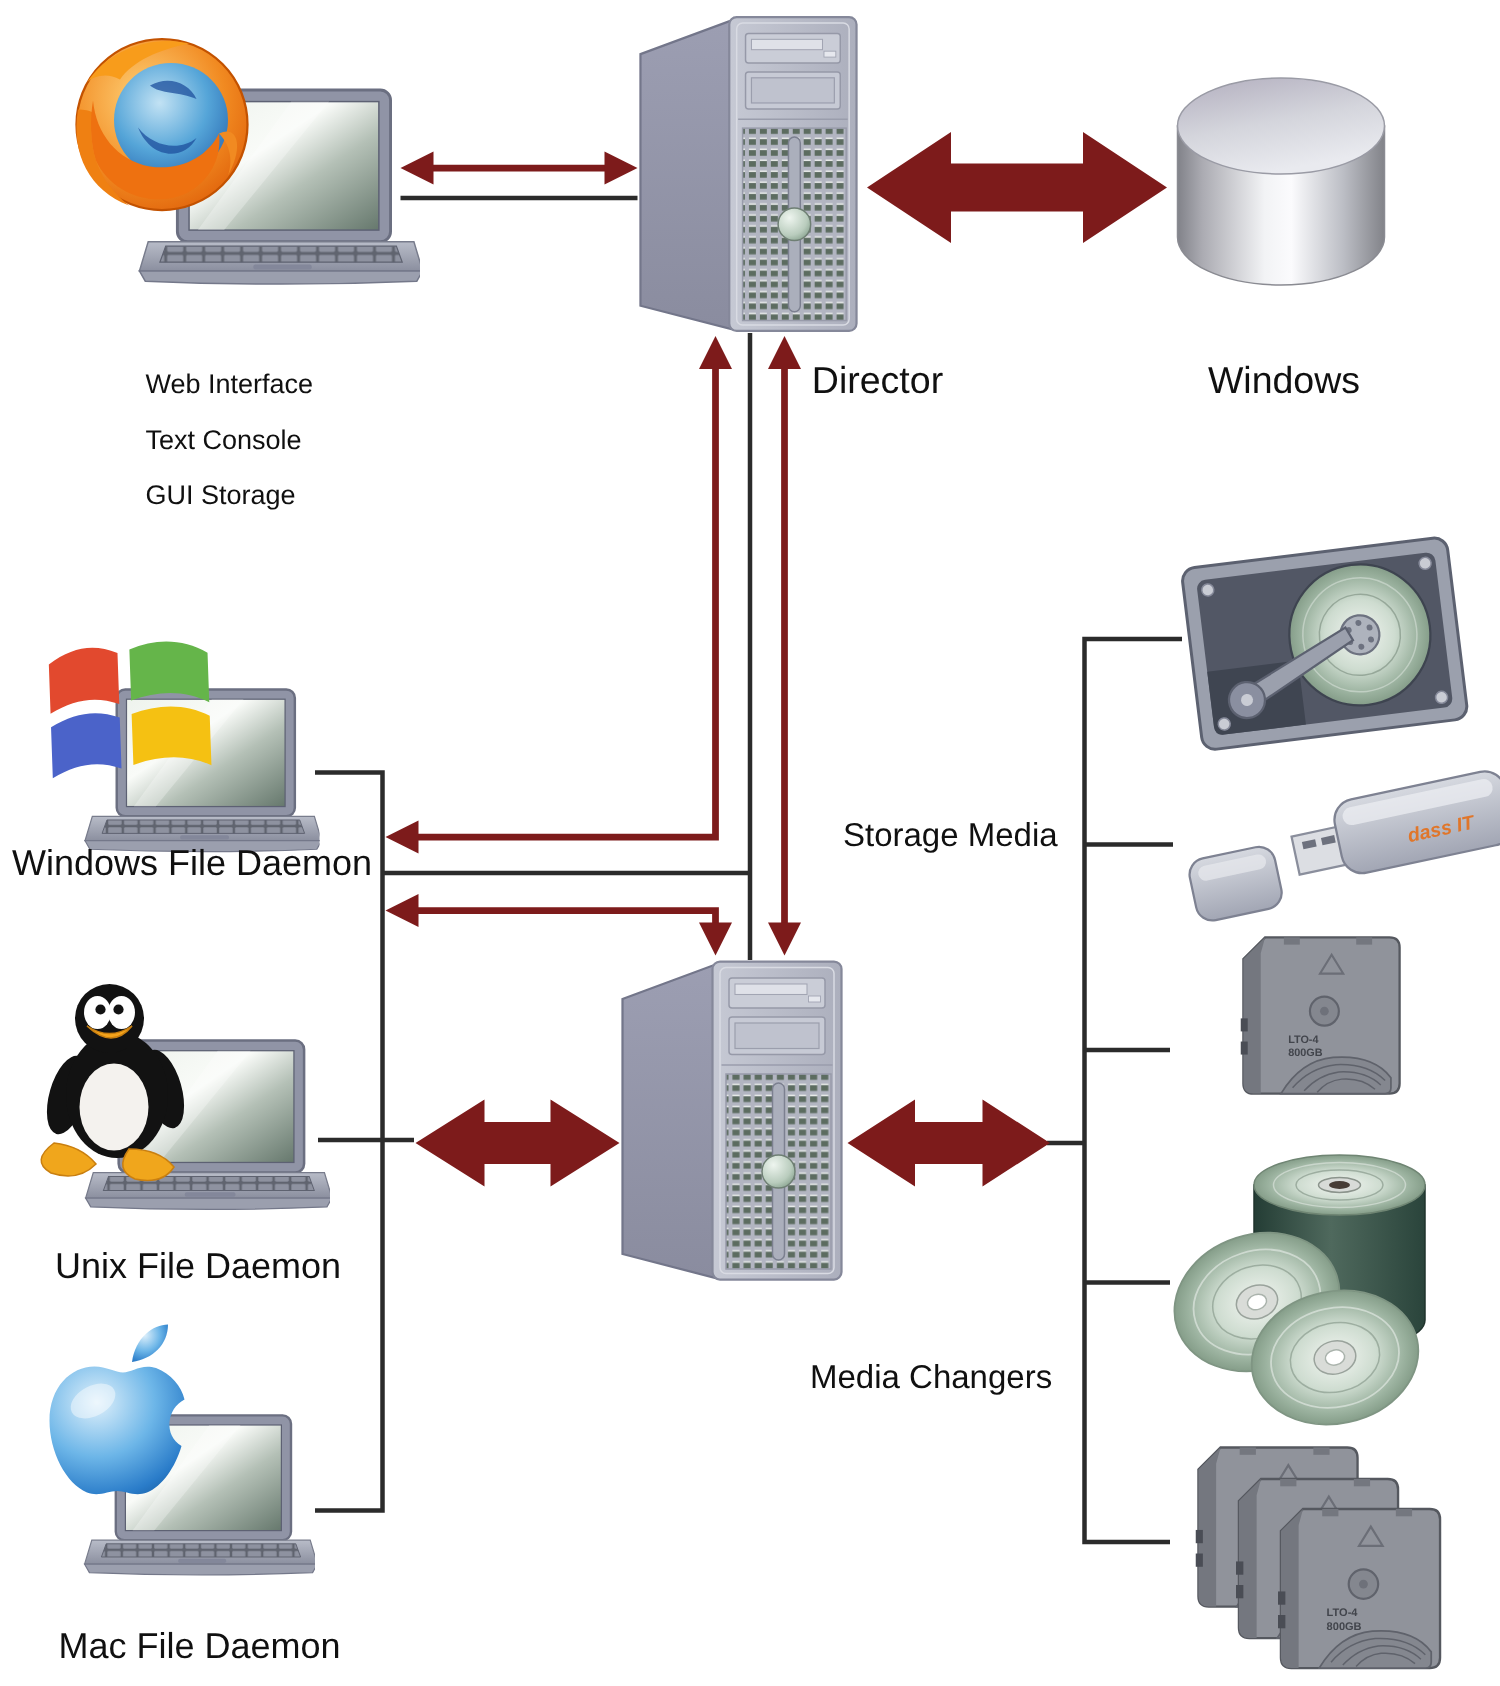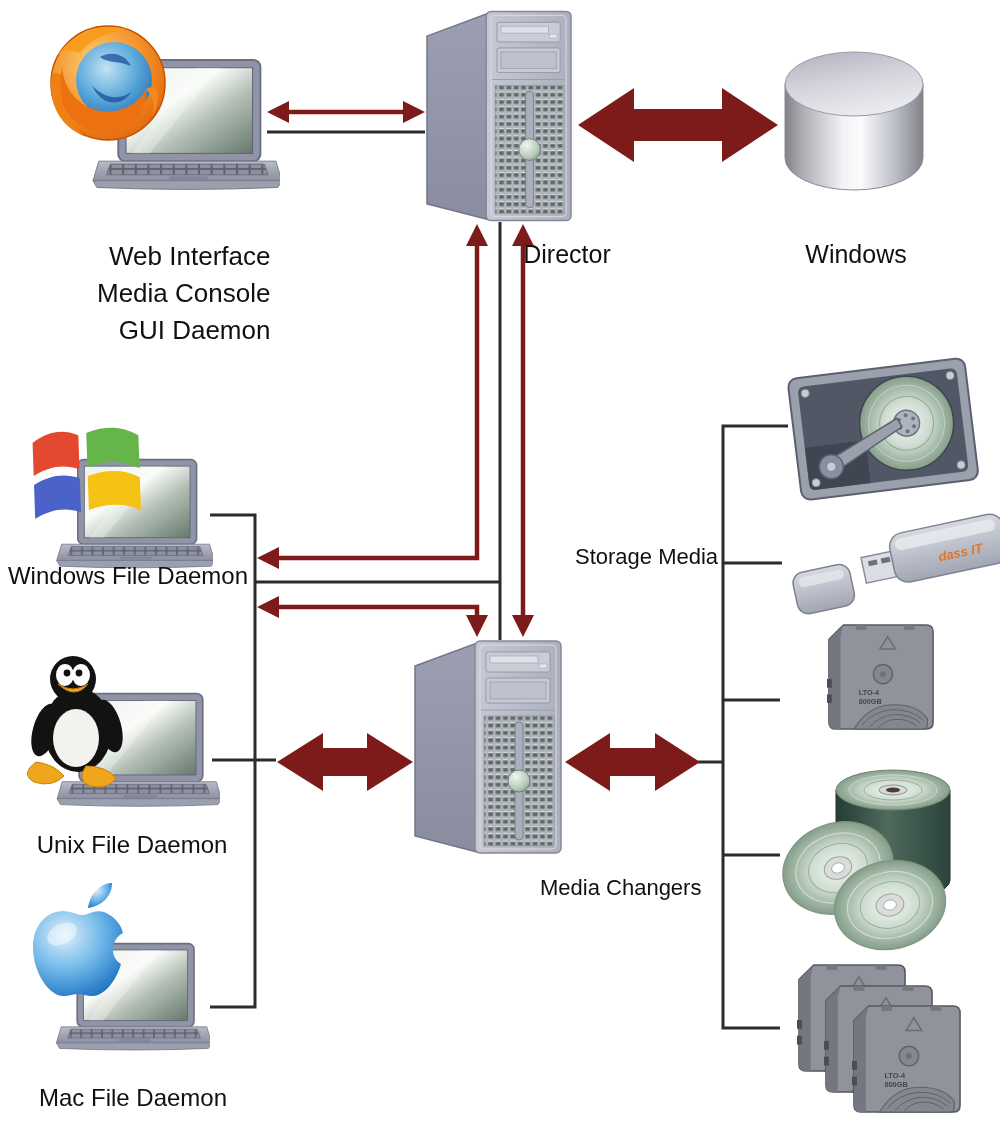--- a/index.html
+++ b/index.html
@@ -3,21 +3,21 @@
 <meta charset="utf-8">
 <style>
   html,body{margin:0;padding:0;background:#ffffff;}
   #canvas{
     position:relative;width:1000px;height:1124px;background:#ffffff;
     font-family:"Liberation Sans",sans-serif;overflow:hidden;
   }
   #diagram{position:absolute;left:0;top:0;}
   .label{position:absolute;color:#101010;white-space:nowrap;}
   .center{transform:translateX(-50%);}
-  .sz26{font-size:26px;line-height:37px;text-align:right;}
+  .sz26{font-size:18px;line-height:37px;}
   .sz25{font-size:25px;}
   .sz24{font-size:24px;}
   .sz22{font-size:22px;}
 </style>
 </head>
 <body>
 
 <div id="canvas">
 
 <svg id="diagram" width="1000" height="1124" viewBox="0 0 1000 1124">
@@ -319,32 +319,32 @@
 
   <g>
     <use href="#tape" x="797" y="963" width="110" height="110"></use>
     <use href="#tape" x="824" y="984" width="110" height="110"></use>
     <use href="#tape" x="852" y="1004" width="110" height="110"></use>
   </g>
 </svg>
 
 <div class="label sz26" style="left:97px;top:238px;">
   <div>Web Interface</div>
-  <div>Media Console</div>
-  <div>GUI Daemon</div>
+  <div>Text Console</div>
+  <div>GUI Storage</div>
 </div>
 
-<div class="label sz25 center" style="left:567px;top:240px;">Director</div>
+<div class="label sz25 center" style="left:585px;top:240px;">Director</div>
 
 <div class="label sz25 center" style="left:856px;top:240px;">Windows</div>
 
 <div class="label sz24 center" style="left:128px;top:562px;">Windows File Daemon</div>
 
 <div class="label sz24 center" style="left:132px;top:831px;">Unix File Daemon</div>
 
 <div class="label sz24 center" style="left:133px;top:1084px;">Mac File Daemon</div>
 
 
-<div class="label sz22" style="left:575px;top:544px;">Storage Media</div>
-
-<div class="label sz22" style="left:540px;top:875px;">Media Changers</div>
+<div class="label sz22" style="left:562px;top:544px;">Storage Media</div>
+
+<div class="label sz22" style="left:540px;top:905px;">Media Changers</div>
 
 </div>
 
 </body></html>

